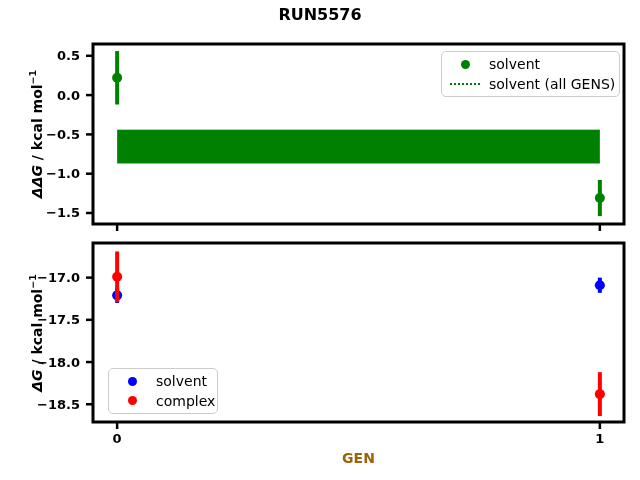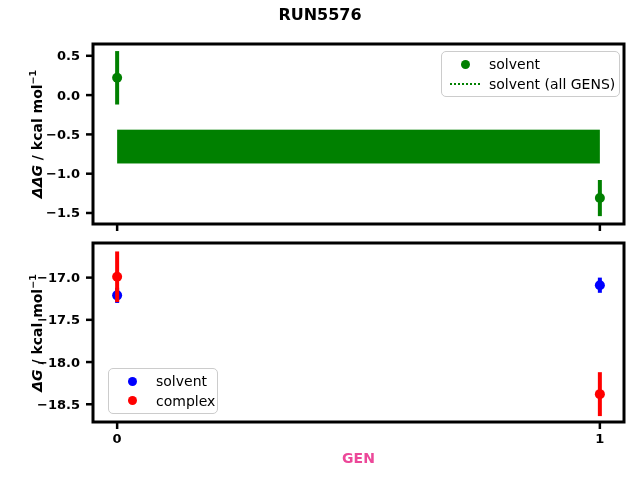--- a/index.html
+++ b/index.html
@@ -9,21 +9,21 @@
          font-size:16px;font-weight:bold;color:#000;}
   svg{position:absolute;left:0;top:0;}
   .tick{font-family:"DejaVu Sans",sans-serif;font-size:13px;font-weight:bold;fill:#000;}
   .ylabel{position:absolute;font-size:14px;font-weight:bold;color:#000;white-space:nowrap;
           transform:translate(-50%,-50%) rotate(-90deg);}
   .ylabel-top{left:36px;top:134px;}
   .ylabel-bottom{left:36px;top:333px;}
   .ylabel .sym{font-style:italic;}
   .ylabel sup{font-size:9.5px;}
   .xlabel{position:absolute;left:93px;top:450px;width:531px;text-align:center;
-          font-size:14px;font-weight:bold;color:#ec4899;}
+          font-size:14px;font-weight:bold;color:#a16207;}
   .legend{position:absolute;background:#ffffff;border:1.3px solid #cccccc;border-radius:5px;
           box-sizing:border-box;display:flex;flex-direction:column;justify-content:space-evenly;
           padding:2px 8px;font-size:14px;color:#000;}
   .legend-tr{left:441px;top:51px;width:179px;height:46px;}
   .legend-bl{left:108px;top:368px;width:110px;height:46px;}
   .legend-row{display:flex;align-items:center;height:19px;}
   .legend-handle{width:30px;display:flex;align-items:center;justify-content:center;flex:0 0 30px;}
   .legend-marker{width:9px;height:9px;border-radius:50%;display:inline-block;}
   .legend-dotted{width:30px;height:0;border-top:2.5px dotted #008000;display:inline-block;}
   .legend-label{margin-left:9px;white-space:nowrap;}

